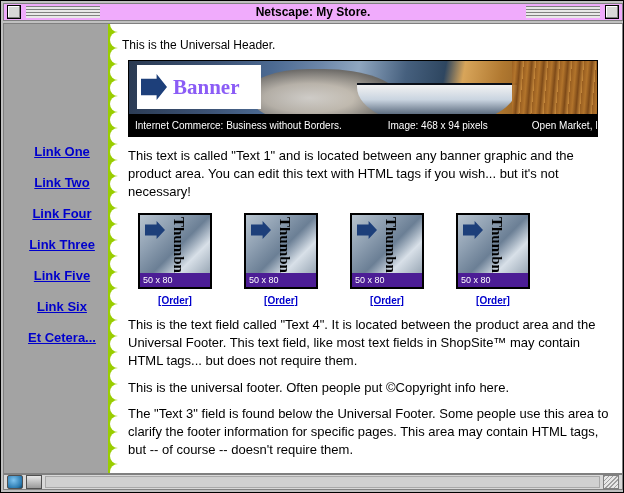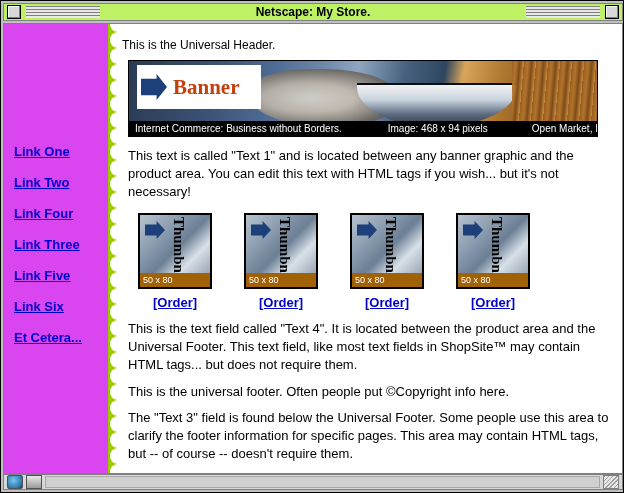--- a/index.html
+++ b/index.html
@@ -19,21 +19,21 @@
     background: #c0c0c0;
     border: 1px solid #000000;
     overflow: hidden;
   }
   
   .titlebar {
     position: absolute;
     left: 2px; top: 2px;
     width: 620px;
     height: 18px;
-    background: #bef264;
+    background: #f0abfc;
     border: 1px solid #808080;
     box-sizing: border-box;
     display: flex;
     align-items: center;
   }
   .title-lines {
     flex: 0 0 auto;
     width: 74px;
     height: 12px;
     margin-left: 2px;
@@ -72,21 +72,22 @@
     border: 1px solid #808080;
     box-sizing: border-box;
     overflow: hidden;
   }
   
   .sidebar {
     position: absolute;
     left: 0; top: 0;
     width: 112px;
     height: 100%;
-    background: #d946ef;
+    background: #a3a3a3;
+    text-align: center;
   }
   .scallop {
     position: absolute;
     left: 104px;
     top: 0;
     width: 10px;
     height: 100%;
     background:
       repeating-linear-gradient(
         to bottom,
@@ -180,27 +181,27 @@
   .banner-arrow {
     width: 26px; height: 26px;
     margin: 0 6px 0 4px;
     background: #1d3f7a;
     clip-path: polygon(0% 18%, 60% 18%, 60% 0%, 100% 50%, 60% 100%, 60% 82%, 0% 82%);
   }
   .banner-word-text {
     font-family: "Liberation Serif", serif;
     font-size: 21px;
     font-weight: bold;
-    color: #c2410c;
+    color: #8b5cf6;
   }
   .banner-strip {
     position: absolute;
     left: 0; bottom: 0;
     width: 100%;
-    height: 15px;
+    height: 22px;
     background: #000000;
     color: #ffffff;
     font-size: 10px;
     display: flex;
     align-items: center;
   }
   .banner-strip span { white-space: nowrap; }
   .strip-left { margin-left: 6px; }
   .strip-mid { margin-left: 46px; }
   .strip-right { margin-left: 44px; }
@@ -250,33 +251,33 @@
     font-size: 15px;
     font-weight: bold;
     color: #000;
     letter-spacing: 0px;
   }
   .thumb-caption {
     position: absolute;
     left: 0; bottom: 0;
     width: 100%;
     height: 14px;
-    background: #a16207;
+    background: #4c1d95;
     color: #fff;
     font-size: 9px;
     display: flex;
     align-items: center;
     padding-left: 3px;
     box-sizing: border-box;
   }
   .order-link {
     display: block;
     text-align: center;
     margin-top: 6px;
-    font-size: 13px;
+    font-size: 10px;
     font-weight: bold;
     color: #0000cc;
     text-decoration: underline;
     cursor: pointer;
   }
   .footer-note {
     text-align: left;
     font-size: 13px;
     margin: 10px 8px 0 6px;
     color: #000;

